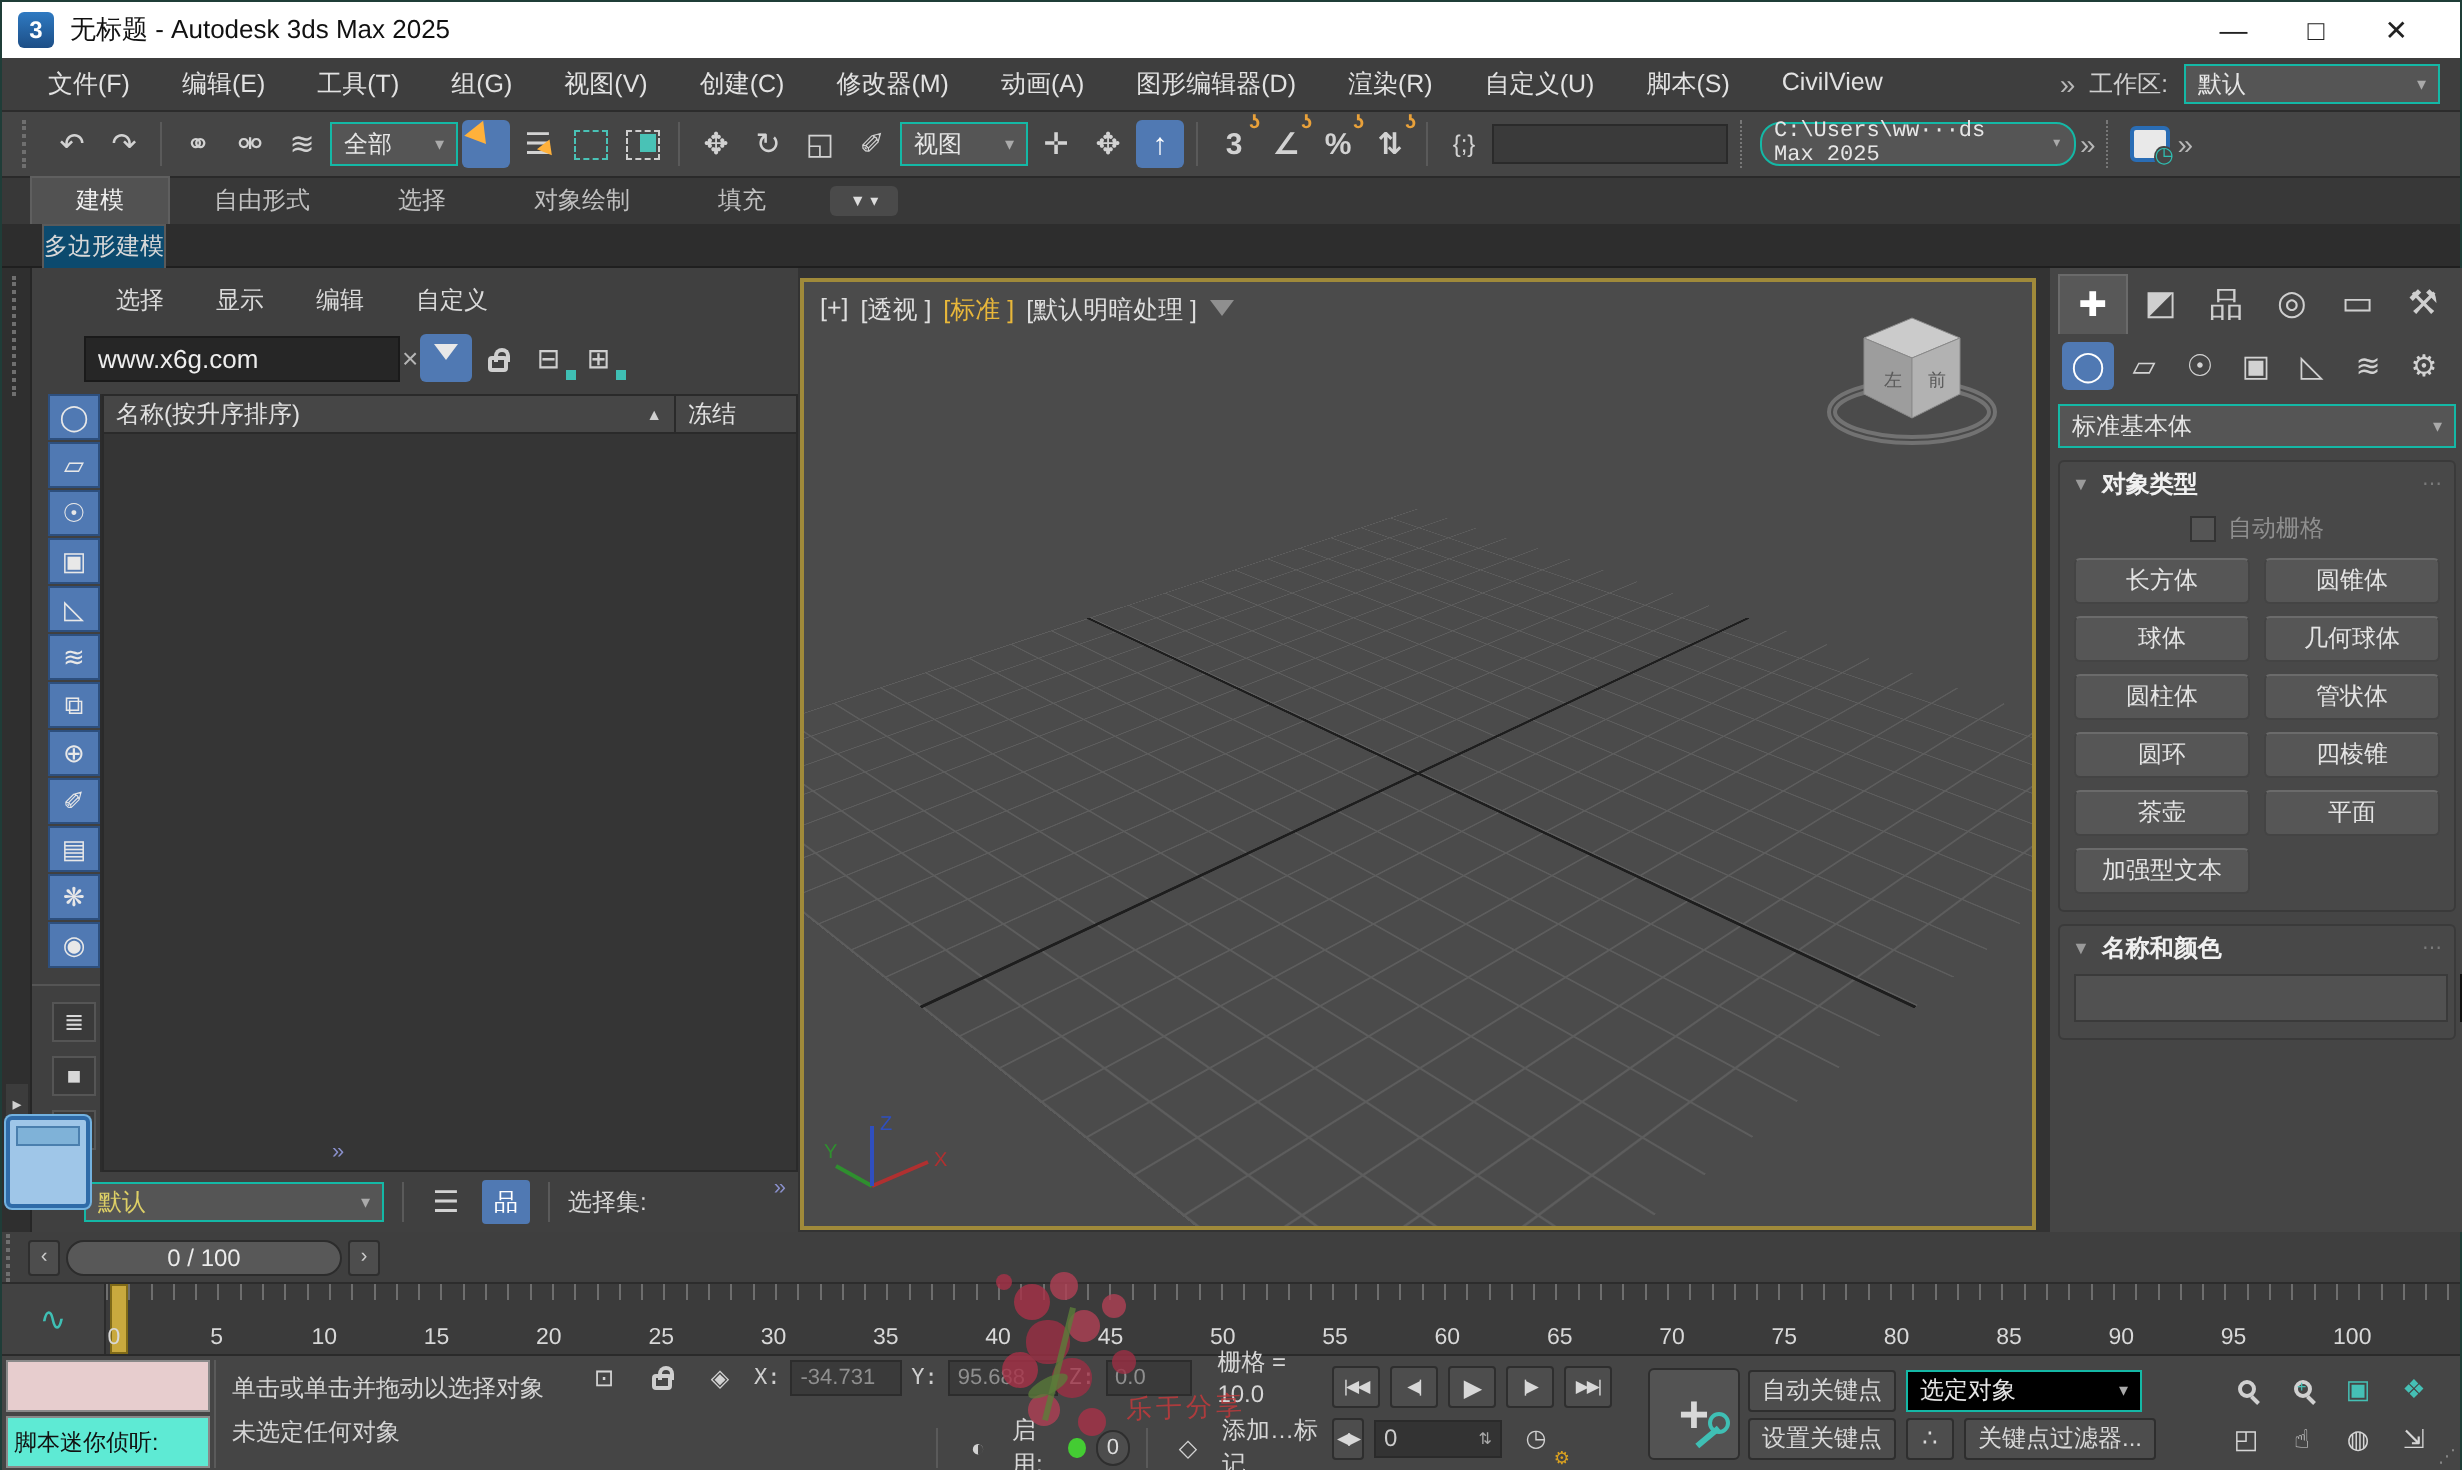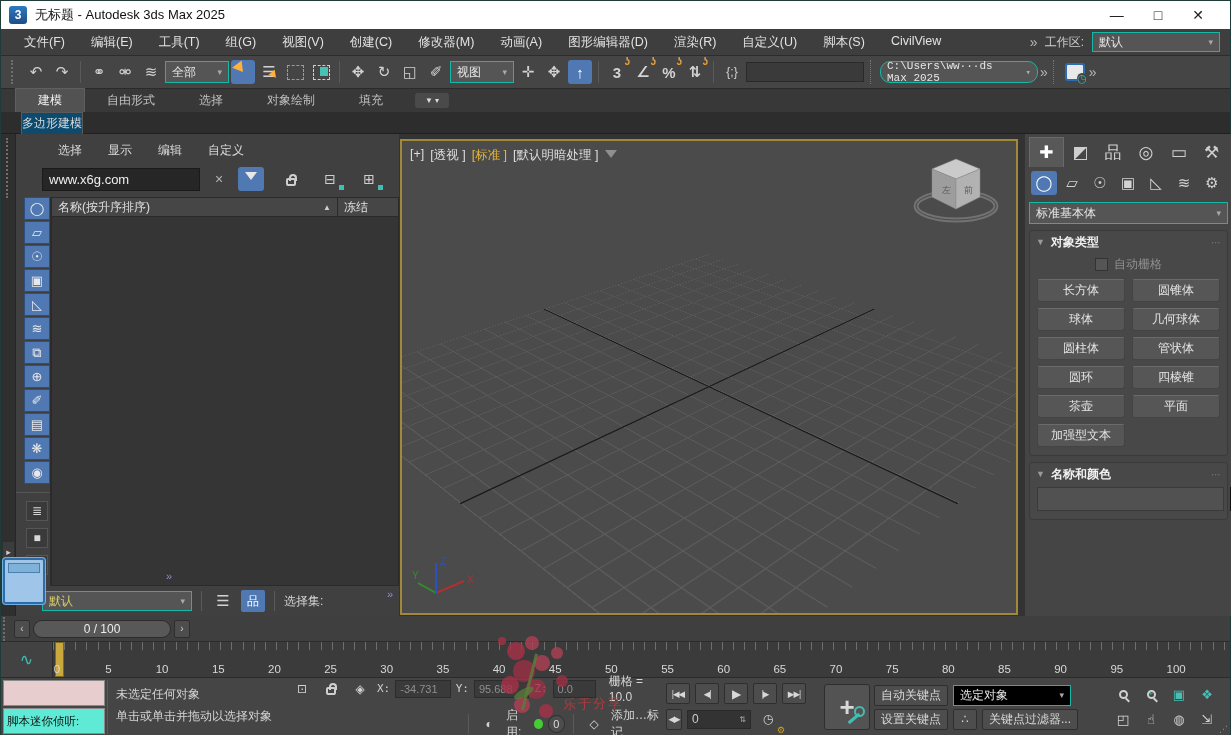--- a/index.html
+++ b/index.html
@@ -57,21 +57,21 @@
 
   
   .main{position:absolute;left:0;top:133px;width:100%;height:482px;background:#333;}
   .lstrip{position:absolute;left:0;top:0;width:15px;height:100%;background:#2f2f2f;border-right:1px solid #262626;}
   .lstrip .grip{margin:4px auto;height:60px;}
   .flyout{position:absolute;left:2px;top:408px;width:11px;height:20px;background:#3c3c3c;color:#cfcfcf;font-size:9px;display:flex;align-items:center;justify-content:center;}
 
   
   .explorer{position:absolute;left:15px;top:0;width:383px;height:100%;background:#404040;display:flex;flex-direction:column;}
   .ex-menus{display:flex;gap:26px;padding:8px 0 6px 42px;color:#dadada;}
-  .ex-search{display:flex;align-items:center;gap:15px;padding:2px 0 6px 26px;}
+  .ex-search{display:flex;align-items:center;gap:1px;padding:2px 0 6px 26px;}
   .ex-input{width:158px;height:23px;background:#262626;border:1px solid #1a1a1a;color:#eee;padding:0 6px;font-size:13px;}
   .ex-clear{color:#b5b5b5;font-size:14px;}
   .funnelbtn{width:26px;height:24px;background:#5079b3;border-radius:3px;display:flex;align-items:center;justify-content:center;}
   .funnel{width:0;height:0;border:6px solid transparent;border-top:8px solid #e8e8e8;position:relative;}
   .lockic{width:10px;height:8px;border:2px solid #cfcfcf;border-radius:2px;position:relative;margin-top:5px;}
   .lockic::before{content:"";position:absolute;left:1px;top:-6px;width:4px;height:5px;border:2px solid #cfcfcf;border-bottom:none;border-radius:4px 4px 0 0;}
   .treeic{color:#cfcfcf;font-size:14px;position:relative;}
   .treeic::after{content:"";position:absolute;right:-2px;bottom:1px;width:5px;height:5px;background:#3fbfb4;}
   .ex-main{display:flex;flex:1;min-height:0;}
   .ex-icons{width:34px;display:flex;flex-direction:column;align-items:center;gap:1px;padding-left:8px;}
@@ -510,22 +510,22 @@
     </div>
   </div>
 
   <div class="statusbar">
     <div class="sb-listener">
       <div class="sb-pink"></div>
       <div class="sb-white">脚本迷你侦听:</div>
     </div>
     <div class="sb-div"></div>
     <div class="sb-prompt">
+      <div>单击或单击并拖动以选择对象</div>
       <div>未选定任何对象</div>
-      <div>单击或单击并拖动以选择对象</div>
     </div>
     <div class="sb-mid">
       <div class="sb-row">
         <span class="i sm">⊡</span>
         <span class="i sm">
             <span class="lockic"></span>
           </span>
         <span class="i sm">◈</span>
         <span class="coord-lbl">X:</span>
         <span class="coord-fld">-34.731</span>

